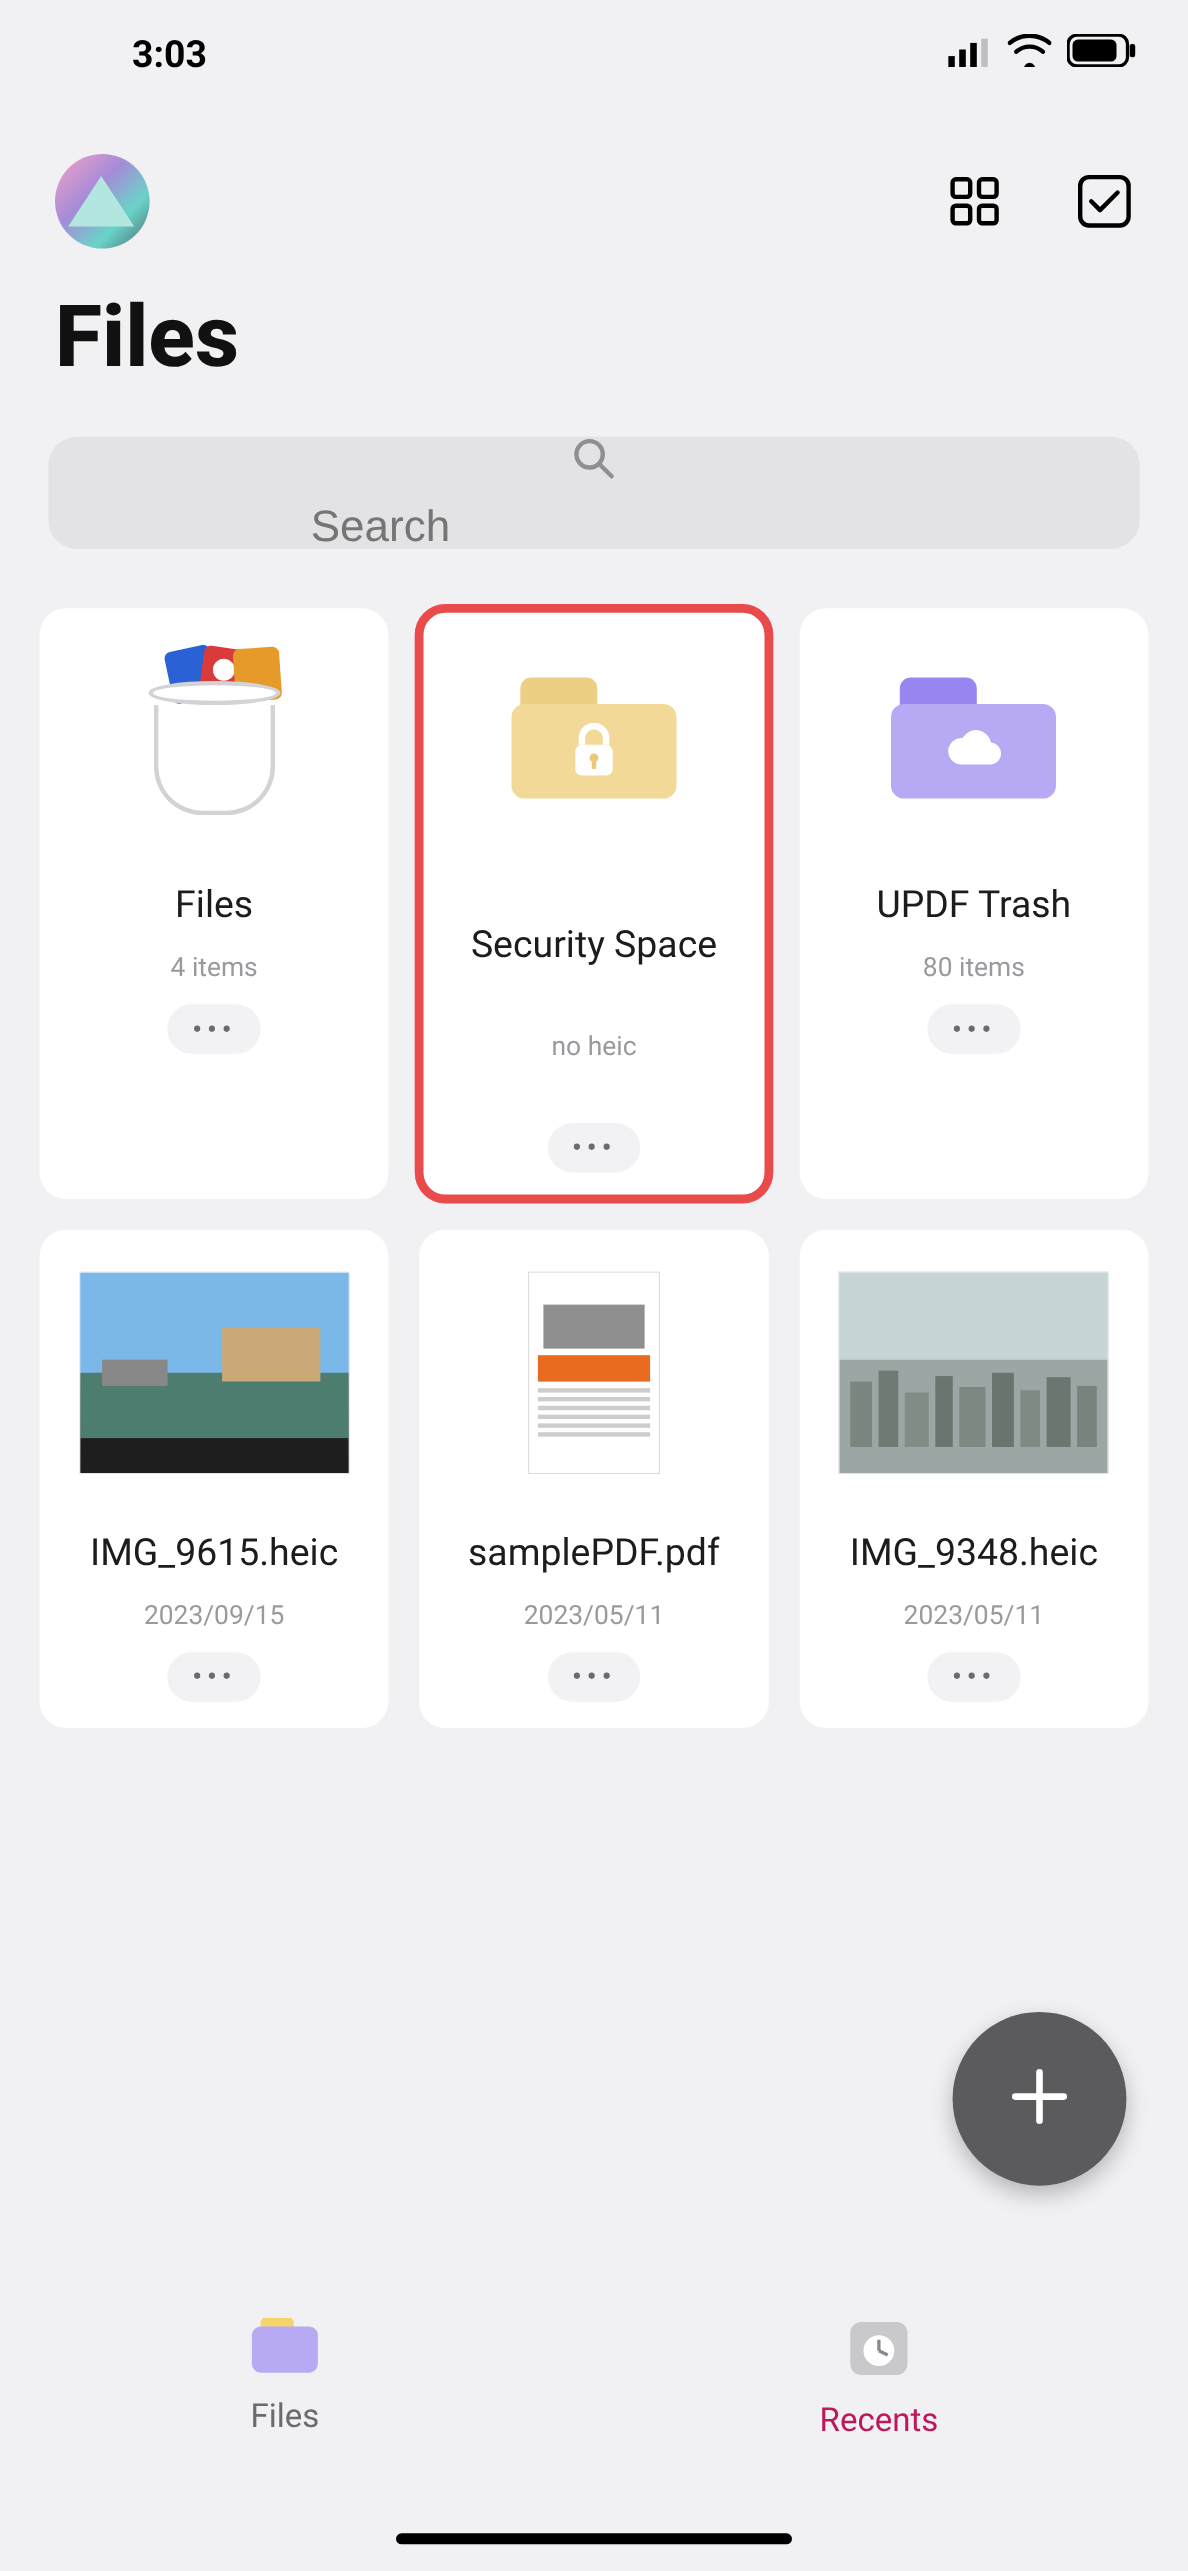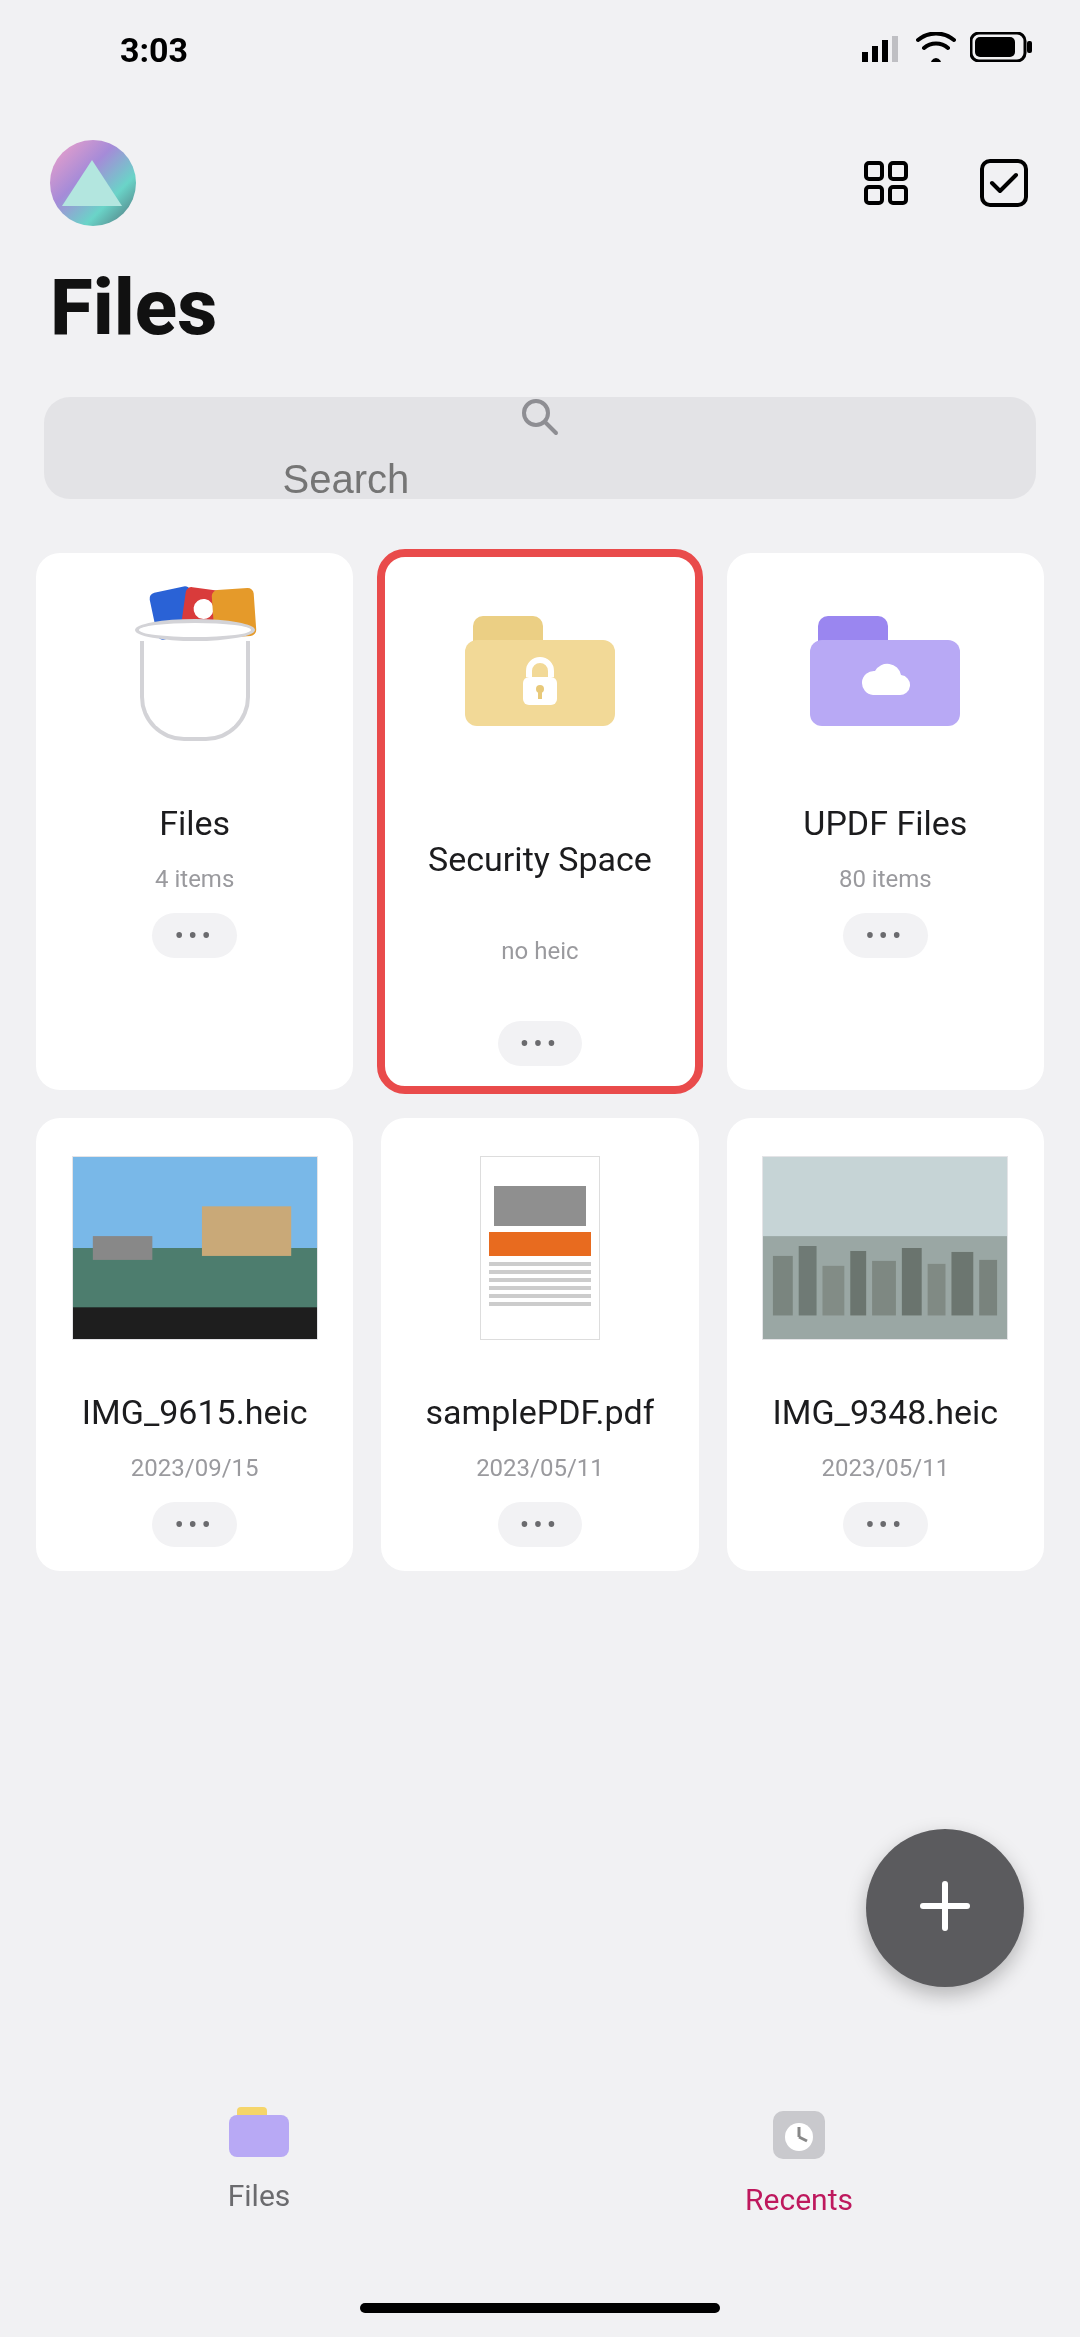--- a/index.html
+++ b/index.html
@@ -292,21 +292,21 @@
     <div class="card-icon">
       <div class="folder-shape">
         <div class="folder-tab" style="background:#9a86f0;"></div>
         <div class="folder-back" style="background:#b8a9f5;display:flex;align-items:center;justify-content:center;">
           <svg width="60" height="40" viewBox="0 0 60 40">
               <path d="M18 32 a12 12 0 0 1 2 -24 a14 14 0 0 1 26 4 a10 10 0 0 1 -2 20 z" fill="#fff"></path>
             </svg>
         </div>
       </div>
     </div>
-    <div class="card-title">UPDF Files</div>
+    <div class="card-title">UPDF Trash</div>
     <div class="card-sub">80 items</div>
     <div class="more-pill">•••</div>
   </div>
 
   <div class="card">
     <div class="thumb" style="background:linear-gradient(#6fb4e8 0%, #6fb4e8 50%, #3a6a5a 50%, #1a1a1a 100%);">
       <svg width="246" height="184" viewBox="0 0 246 184">
           <rect x="0" y="0" width="246" height="92" fill="#79b8e8"></rect>
           <rect x="0" y="92" width="246" height="60" fill="#4d7d6e"></rect>
           <rect x="0" y="152" width="246" height="32" fill="#1e1e1e"></rect>

